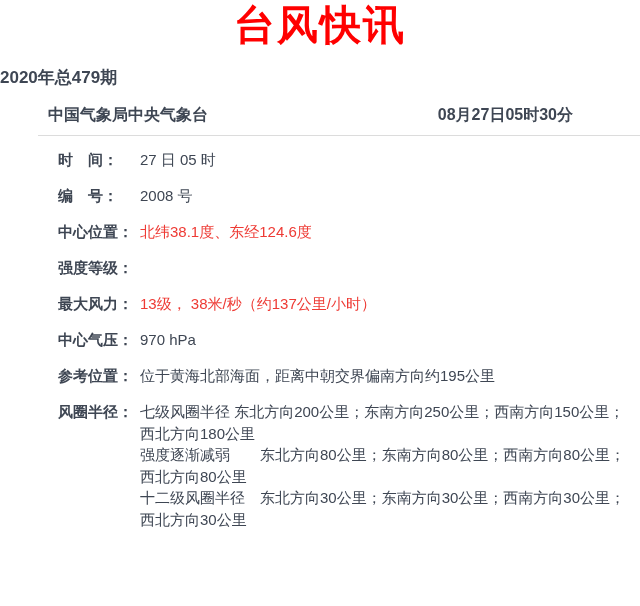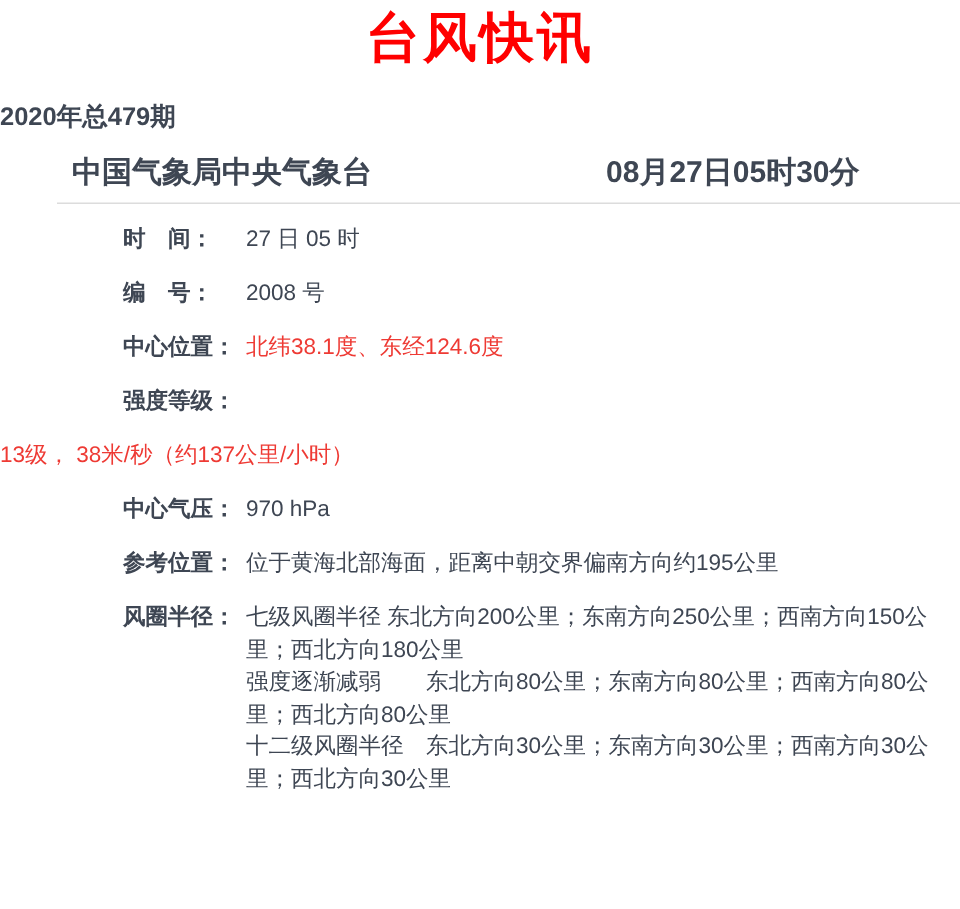--- a/index.html
+++ b/index.html
@@ -15,21 +15,21 @@
     width:640px;height:606px;overflow:hidden;
     background:var(--bg);
     font-family:"Liberation Sans","DejaVu Sans",sans-serif;
     color:var(--text-dark);
   }
   .page{width:640px;height:606px;position:relative;}
   .title{
     padding-top:5px;
     text-align:center;
     color:var(--title-red);
-    font-size:36px;
+    font-size:41px;
     font-weight:bold;
     letter-spacing:2px;
     line-height:40px;
   }
   .issue{
     margin-top:24px;
     text-align:left;
     font-size:17px;
     font-weight:bold;
     line-height:18px;
@@ -39,36 +39,36 @@
     margin-top:19px;
     border-bottom:1px solid var(--divider);
     padding-bottom:11px;
   }
   .header-row{
     display:flex;
     justify-content:space-between;
     align-items:baseline;
     padding-left:10px;
     padding-right:67px;
-    font-size:20px;
+    font-size:16px;
     font-weight:bold;
     line-height:18px;
   }
   .rows{
     padding-top:13px;
   }
   .row{
     display:flex;
     align-items:flex-start;
     font-size:15px;
     line-height:21.5px;
     margin-bottom:14.5px;
   }
   .row-label{
-    margin-left:82px;
+    margin-left:58px;
     width:82px;
     flex-shrink:0;
     font-weight:bold;
   }
   .row-value{
     width:492px;
   }
   .row.highlight .row-value{
     color:var(--accent-red);
     font-weight:normal;
@@ -106,20 +106,21 @@
       <div class="row highlight">
       <div class="row-label">中心位置：</div>
       <div class="row-value">
           <div>北纬38.1度、东经124.6度</div>
         </div>
     </div>
       <div class="row highlight">
       <div class="row-label">强度等级：</div>
     </div>
       <div class="row highlight">
+      <div class="row-label">最大风力：</div>
       <div class="row-value">
           <div>13级， 38米/秒（约137公里/小时）</div>
         </div>
     </div>
       <div class="row">
       <div class="row-label">中心气压：</div>
       <div class="row-value">
           <div>970 hPa</div>
         </div>
     </div>

